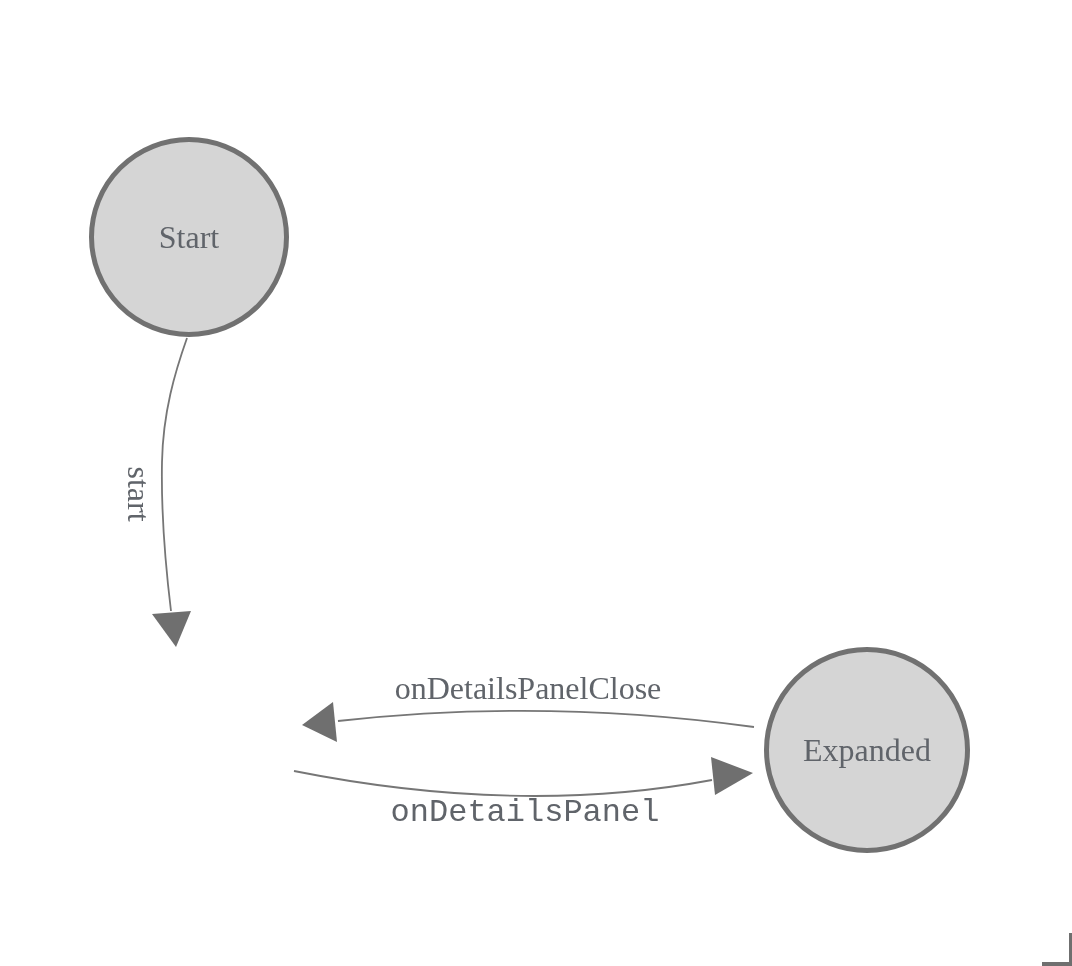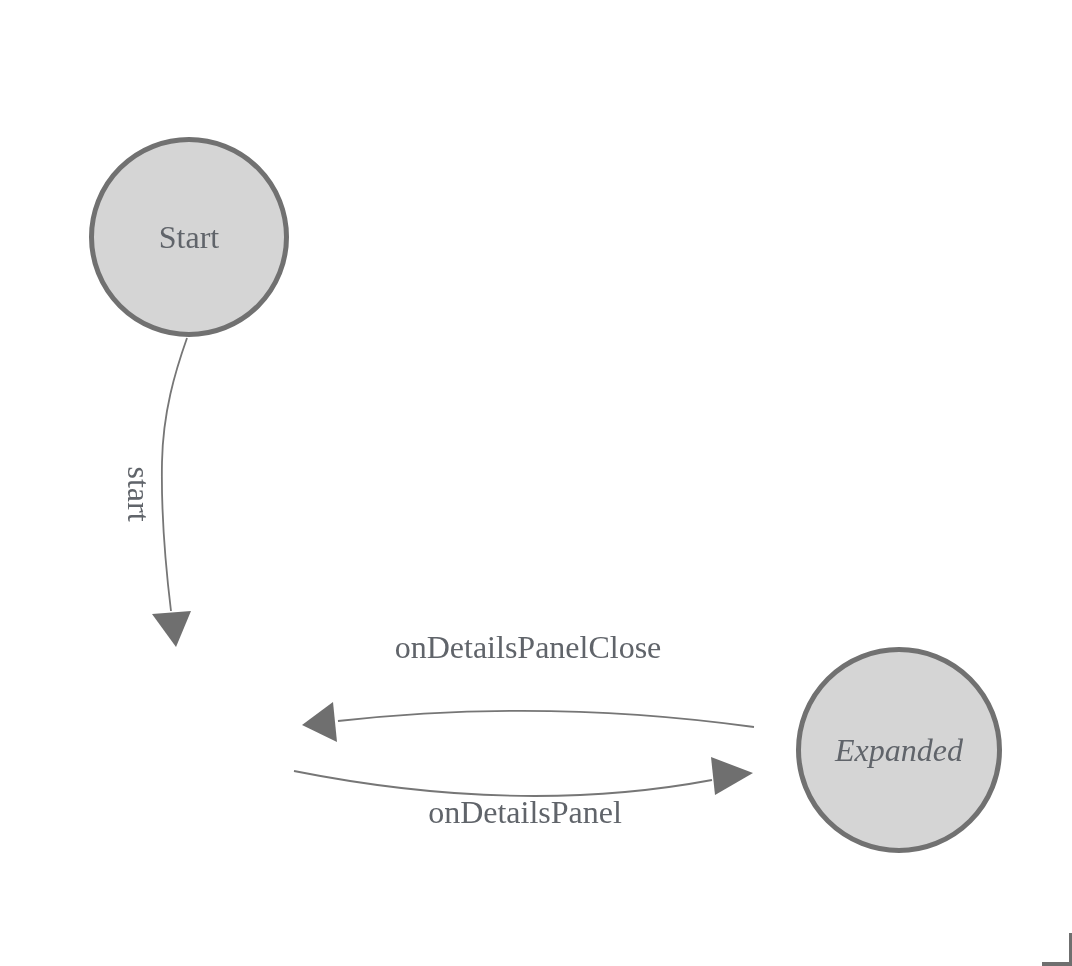--- a/index.html
+++ b/index.html
@@ -47,34 +47,34 @@
     align-items: center;
     justify-content: center;
   }
   .node span {
     font-size: 32px;
     color: var(--text);
     white-space: nowrap;
   }
   .node-start    { left: 89px;  top: 137px; width: 200px; height: 200px; }
   .node-collapsed{ left: 97px;  top: 648px; width: 202px; height: 202px; }
-  .node-expanded { left: 796px; top: 647px; width: 206px; height: 206px; font-style: italic; }
+  .node-expanded { left: 764px; top: 647px; width: 206px; height: 206px; }
   .edge-label {
     position: absolute;
     font-size: 32px;
     color: var(--text);
     white-space: nowrap;
     transform: translate(-50%, -50%);
   }
   .label-start {
     left: 138px; top: 494px;
     transform: translate(-50%, -50%) rotate(90deg);
   }
-  .label-close { left: 528px; top: 647px; }
-  .label-panel { left: 525px; top: 812px; }
+  .label-close { left: 528px; top: 688px; }
+  .label-panel { left: 525px; top: 812px; font-family: Liberation Mono, monospace; }
   .corner-v {
     position: absolute;
     right: 0; bottom: 0;
     width: 3px; height: 33px;
     background: var(--arrow-fill);
   }
   .corner-h {
     position: absolute;
     right: 0; bottom: 0;
     width: 30px; height: 4px;

